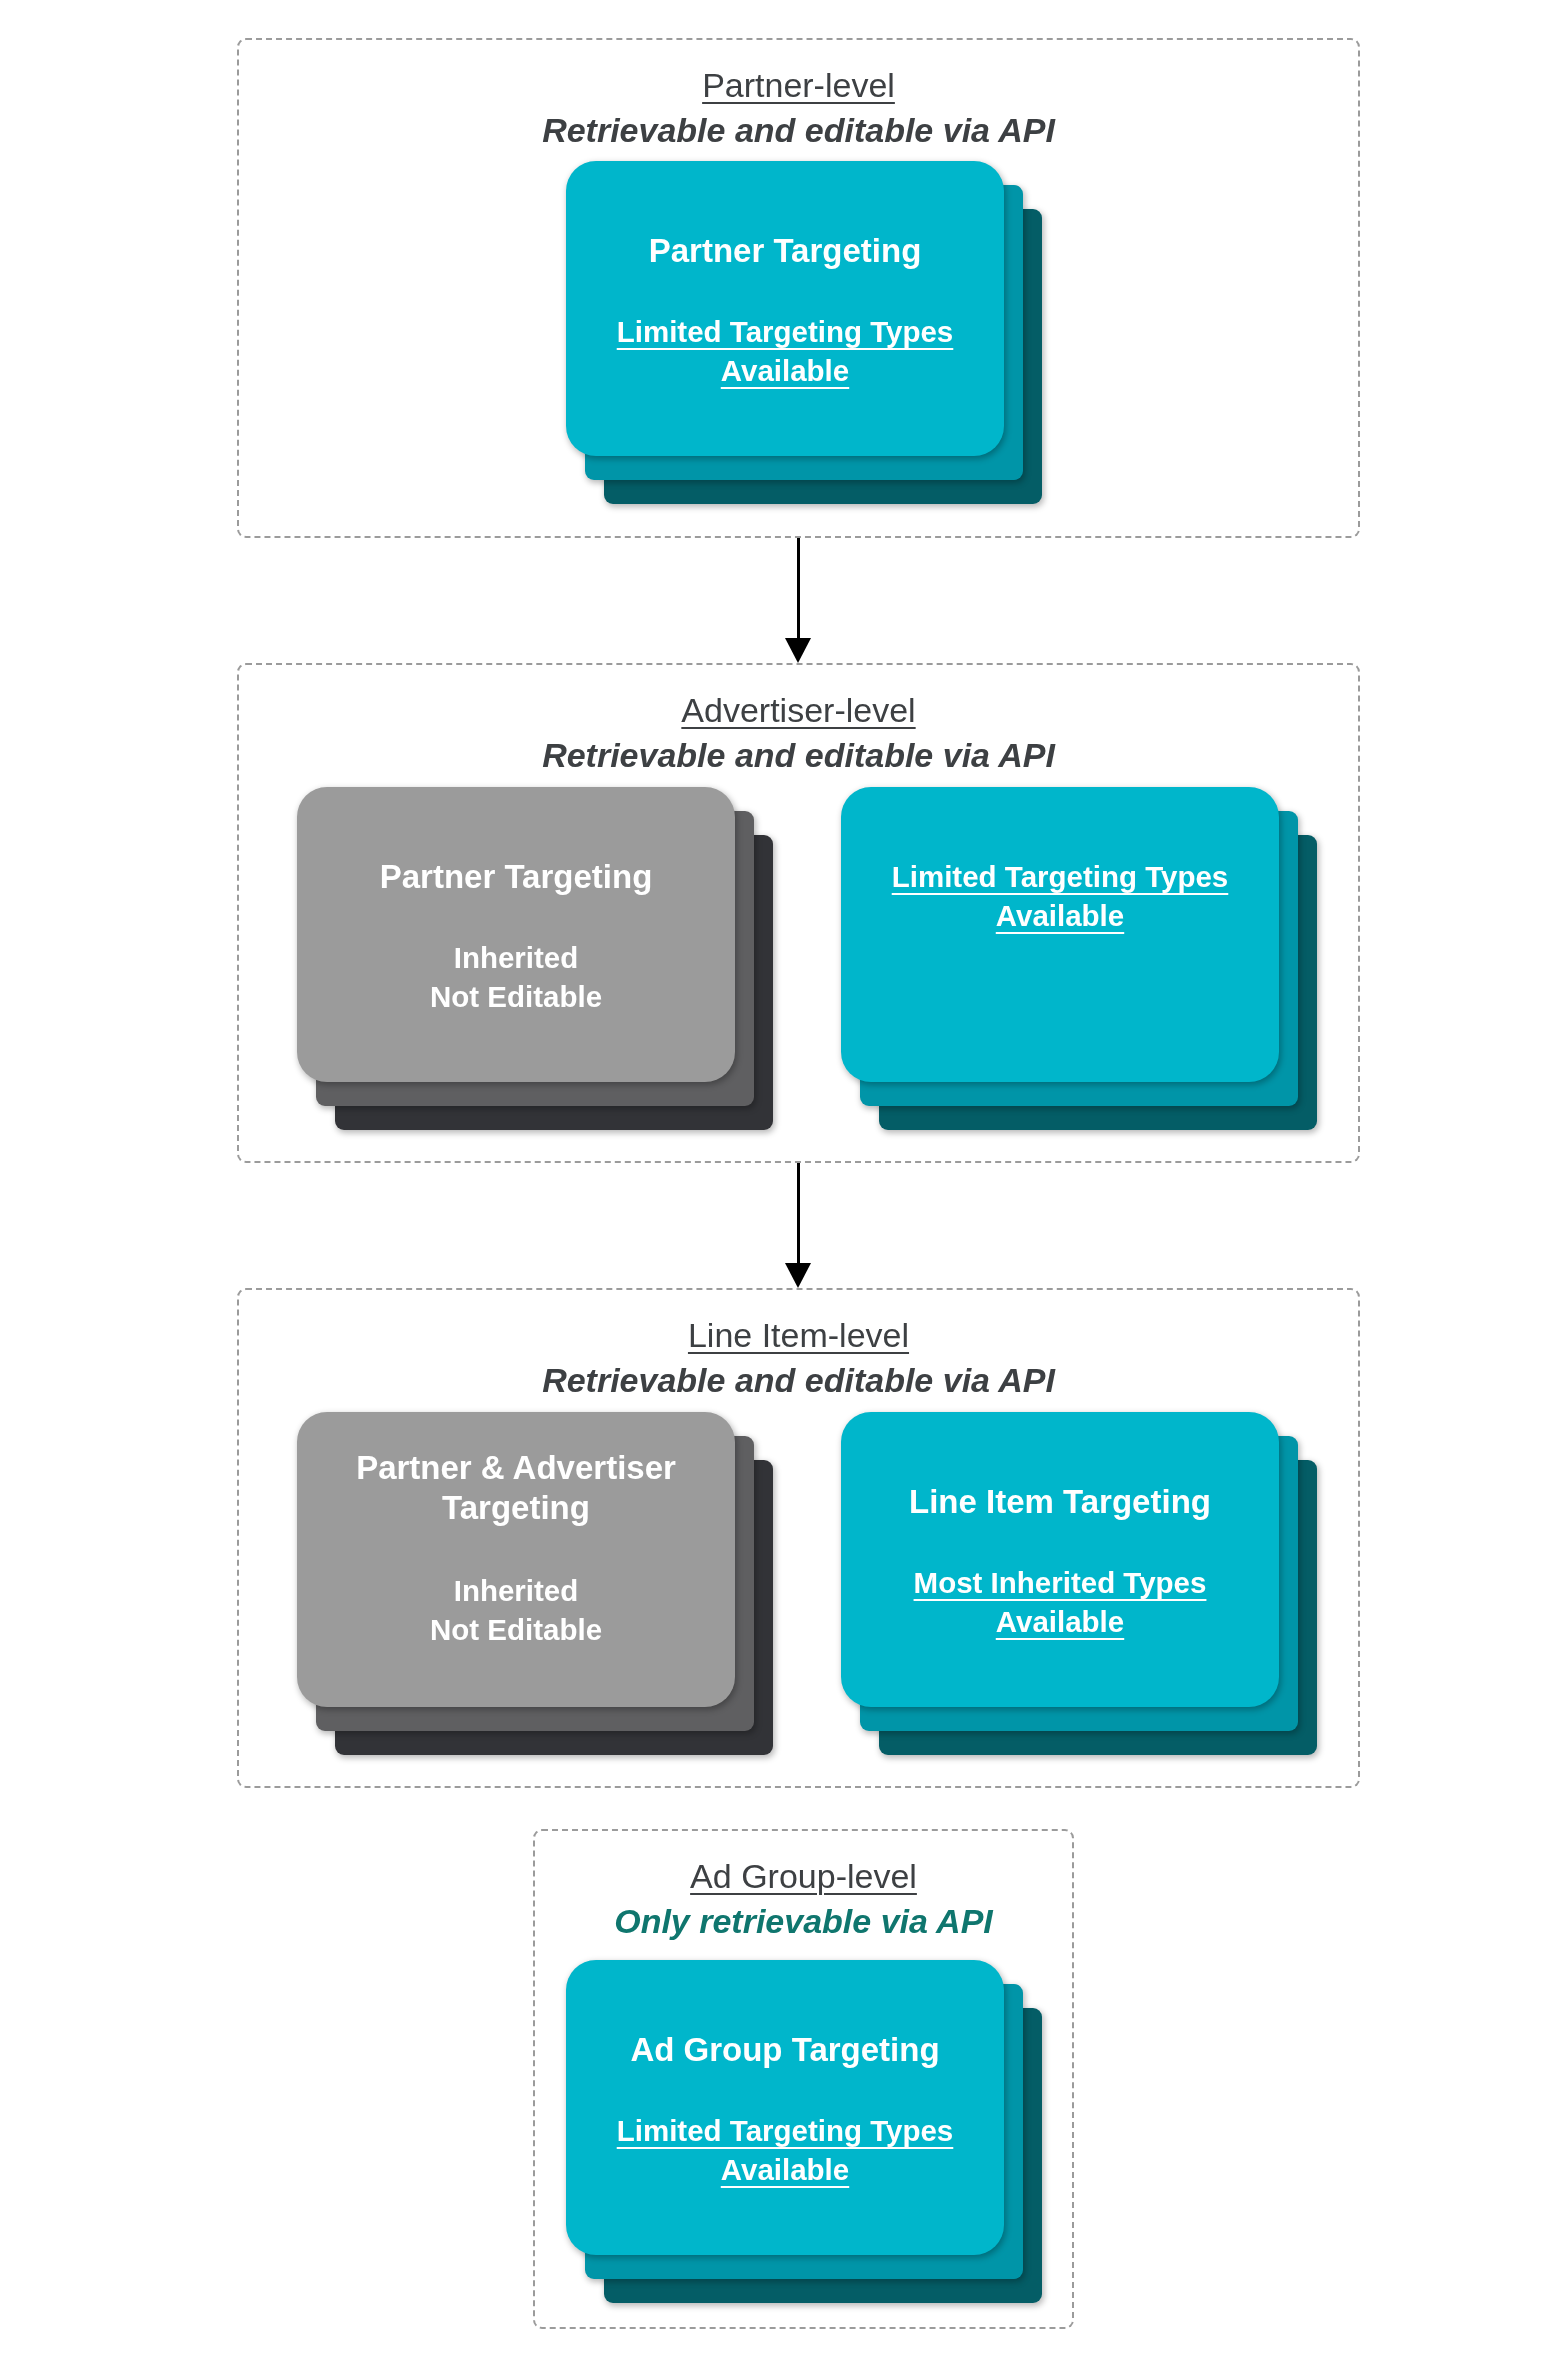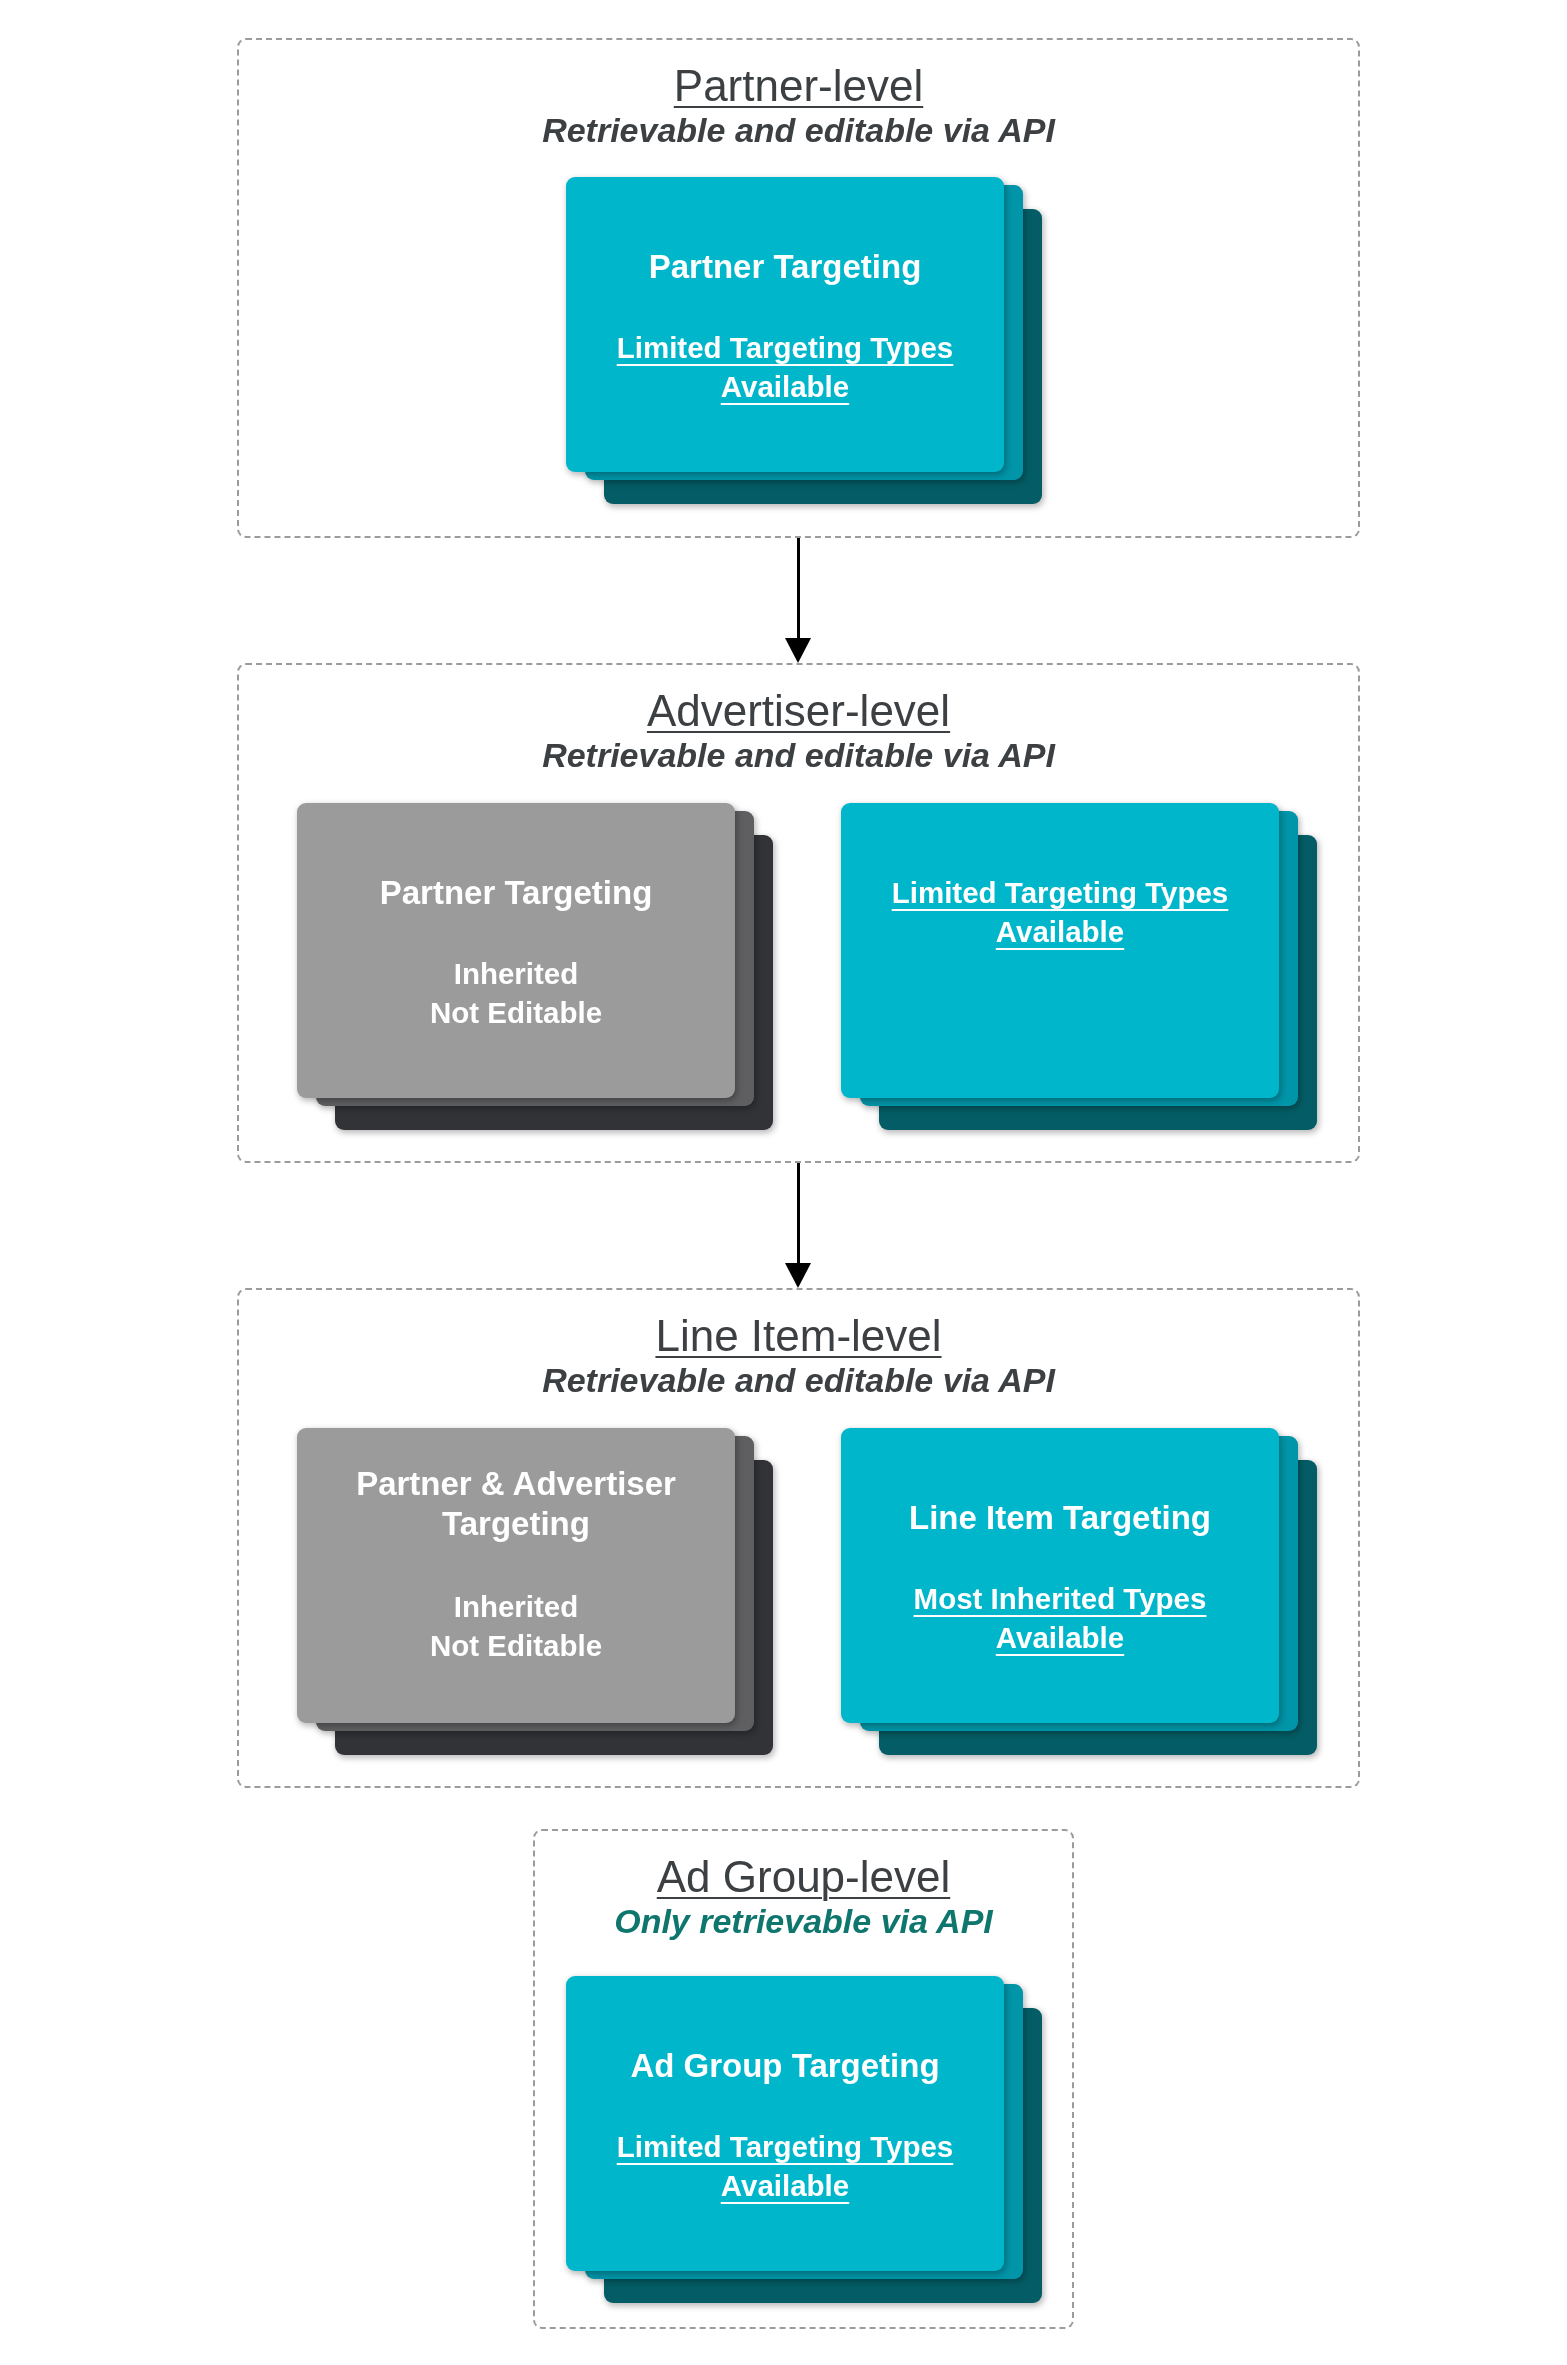--- a/index.html
+++ b/index.html
@@ -24,21 +24,21 @@
     box-sizing: border-box;
     text-align: center;
   }
   .s1 { left: 237px; top:   38px; width: 1123px; height: 500px; }
   .s2 { left: 237px; top:  663px; width: 1123px; height: 500px; }
   .s3 { left: 237px; top: 1288px; width: 1123px; height: 500px; }
   .s4 { left: 533px; top: 1829px; width:  541px; height: 500px; }
 
   .section-title {
     margin-top: 23px;
-    font-size: 44px;
+    font-size: 34px;
     line-height: 45px;
     font-weight: 400;
     color: #3d4043;
     text-decoration: underline;
     text-underline-offset: 5.4px;
     text-decoration-thickness: 2.2px;
   }
   .section-sub {
     font-size: 34px;
     line-height: 45px;
@@ -56,25 +56,26 @@
   .stack .layer, .stack .card {
     position: absolute;
     width: 438px;
     height: 295px;
     border-radius: 9px;
     box-shadow: 1.8px 2.7px 6.3px rgba(0,0,0,0.28);
   }
   .stack .l3 { left: 38px; top: 48px; }
   .stack .l2 { left: 19px; top: 24px; }
   .stack .card {
-    left: 0; top: 16px;
+    left: 0; top: 0;
     box-sizing: border-box;
     padding: 70px 18px 0;
     text-align: center;
     color: #ffffff;
+    border-radius: 30px;
   }
   .card-title {
     font-size: 33px;
     line-height: 40px;
     font-weight: 700;
     margin-bottom: 41px;
   }
   .card.two-line-title { padding-top: 36px; }
   .card.two-line-title .card-title { margin-bottom: 43px; }
   .card-sub {

